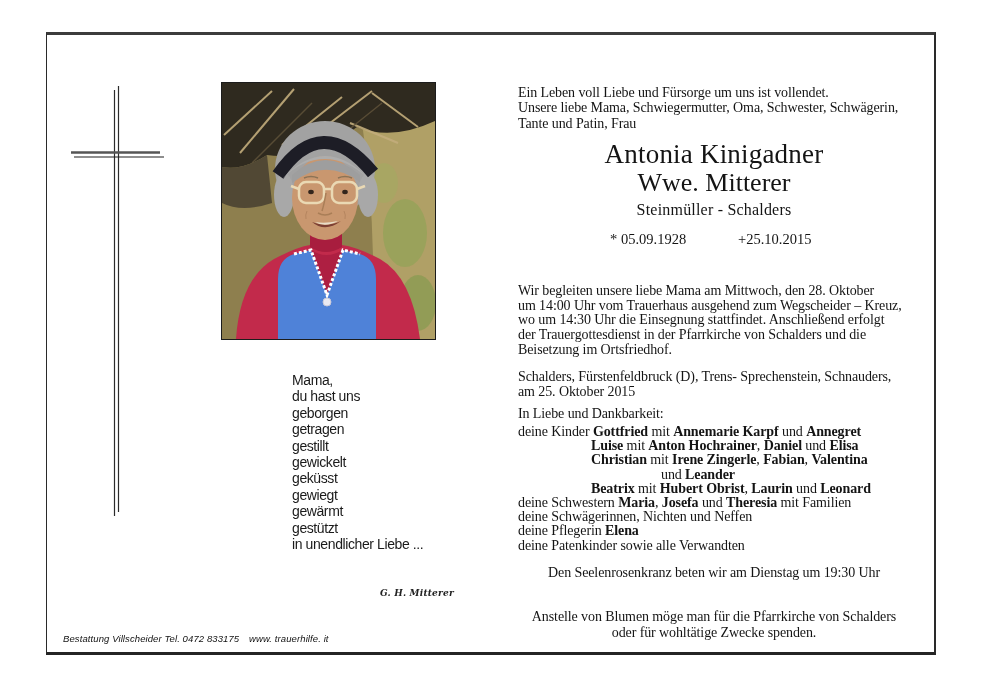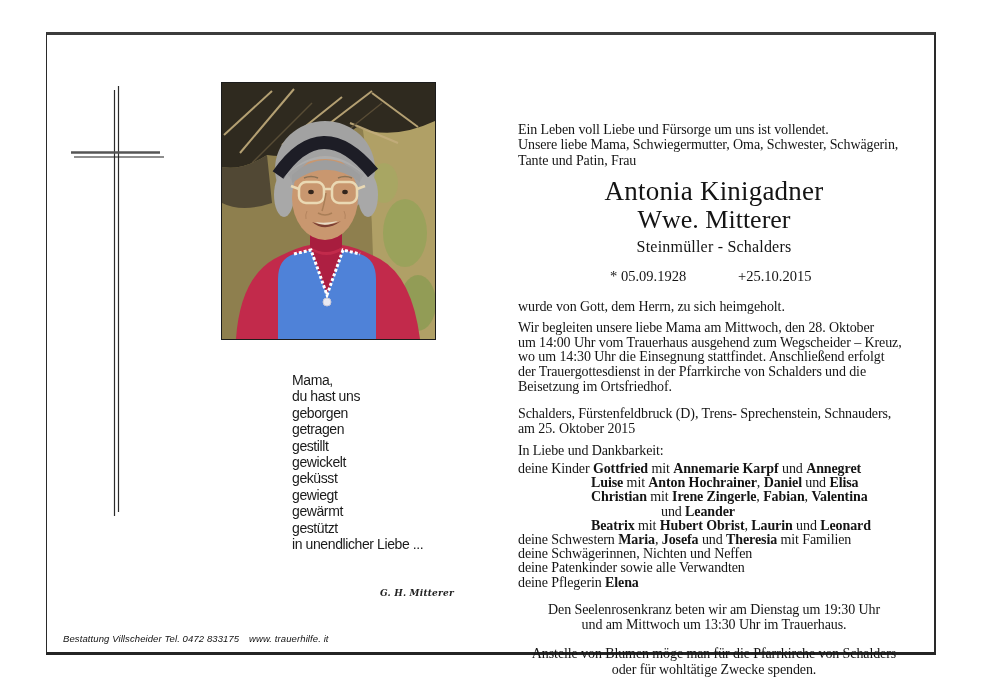--- a/index.html
+++ b/index.html
@@ -15,21 +15,21 @@
     border-left:1.5px solid #2a2a2a;border-right:2px solid #2a2a2a;
   }
   .cross{position:absolute;left:20px;top:48px;width:100px;height:440px;}
   .photo{
     position:absolute;left:174px;top:47px;width:213px;height:256px;
     border:1px solid #1c1c1c;box-sizing:content-box;background:#8e7f4e;
   }
   .photo svg{display:block;width:213px;height:256px;}
 
   
-  .right-col{position:absolute;left:471px;top:0;width:392px;height:623px;margin-top:37px;}
+  .right-col{position:absolute;left:471px;top:0;width:392px;height:623px;}
   .right-col > div{position:absolute;left:0;width:100%;}
   .bodytext{font-size:14px;line-height:15.4px;letter-spacing:-0.1px;}
   .intro{top:50px;}
   .name{top:105px;font-size:27px;line-height:28px;text-align:center;letter-spacing:0.2px;font-family:Liberation Serif, serif;}
   .widow{top:134px;font-size:26px;line-height:28px;text-align:center;}
   .origin{top:166px;font-size:16px;text-align:center;letter-spacing:0.2px;}
   .dates{top:196px;height:18px;font-size:14.5px;}
   .dates .birth{position:absolute;left:92px;}
   .dates .death{position:absolute;left:220px;}
   .heimgeholt{top:227px;}
@@ -138,21 +138,20 @@
 
     <div class="name">Antonia Kinigadner</div>
     <div class="widow">Wwe. Mitterer</div>
     <div class="origin">Steinmüller - Schalders</div>
 
     <div class="dates">
       <span class="birth">* 05.09.1928</span>
       <span class="death">+25.10.2015</span>
     </div>
 
-    <div class="heimgeholt bodytext">wurde von Gott, dem Herrn, zu sich heimgeholt.</div>
     <div class="funeral bodytext">
         <div>Wir begleiten unsere liebe Mama am Mittwoch, den 28. Oktober</div>
         <div>um 14:00 Uhr vom Trauerhaus ausgehend zum Wegscheider – Kreuz,</div>
         <div>wo um 14:30 Uhr die Einsegnung stattfindet. Anschließend erfolgt</div>
         <div>der Trauergottesdienst in der Pfarrkirche von Schalders und die</div>
         <div>Beisetzung im Ortsfriedhof.</div>
       </div>
     <div class="places bodytext">
         <div>Schalders, Fürstenfeldbruck (D), Trens- Sprechenstein, Schnauders,</div>
         <div>am 25. Oktober 2015</div>
@@ -160,27 +159,26 @@
     <div class="gratitude bodytext">In Liebe und Dankbarkeit:</div>
 
     <div class="family bodytext">
       <div><span>deine Kinder </span><span class="b">Gottfried</span><span> mit </span><span class="b">Annemarie Karpf</span><span> und </span><span class="b">Annegret</span></div>
       <div class="ind1"><span class="b">Luise</span><span> mit </span><span class="b">Anton Hochrainer</span><span>, </span><span class="b">Daniel</span><span> und </span><span class="b">Elisa</span></div>
       <div class="ind1"><span class="b">Christian</span><span> mit </span><span class="b">Irene Zingerle</span><span>, </span><span class="b">Fabian</span><span>, </span><span class="b">Valentina</span></div>
       <div class="ind2"><span>und </span><span class="b">Leander</span></div>
       <div class="ind1"><span class="b">Beatrix</span><span> mit </span><span class="b">Hubert Obrist</span><span>, </span><span class="b">Laurin</span><span> und </span><span class="b">Leonard</span></div>
       <div><span>deine Schwestern </span><span class="b">Maria</span><span>, </span><span class="b">Josefa</span><span> und </span><span class="b">Theresia</span><span> mit Familien</span></div>
       <div><span>deine Schwägerinnen, Nichten und Neffen</span></div>
+      <div><span>deine Pflegerin </span><span class="b">Elena</span></div>
       <div><span>deine Patenkinder sowie alle Verwandten</span></div>
-      <div><span>deine Pflegerin </span><span class="b">Elena</span></div>
     </div>
 
     <div class="rosary bodytext">
         <div>Den Seelenrosenkranz beten wir am Dienstag um 19:30 Uhr</div>
-        <div>und am Mittwoch um 13:30 Uhr im Trauerhaus.</div>
       </div>
     <div class="flowers bodytext">
         <div>Anstelle von Blumen möge man für die Pfarrkirche von Schalders</div>
         <div>oder für wohltätige Zwecke spenden.</div>
       </div>
   </div>
 
   <div class="poem">
     <div class="poem-title">Mama,</div>
     <div class="poem-lines">

